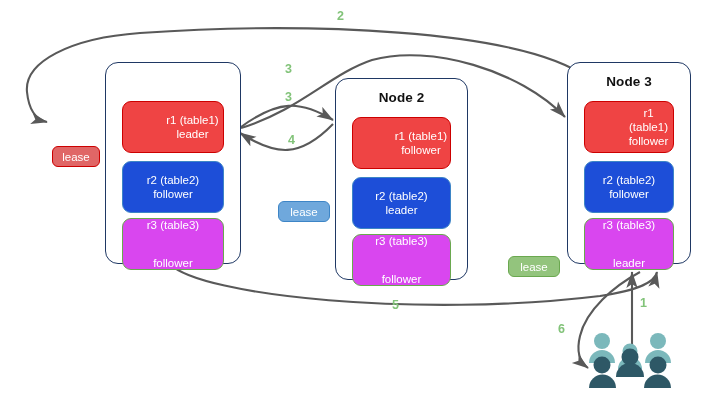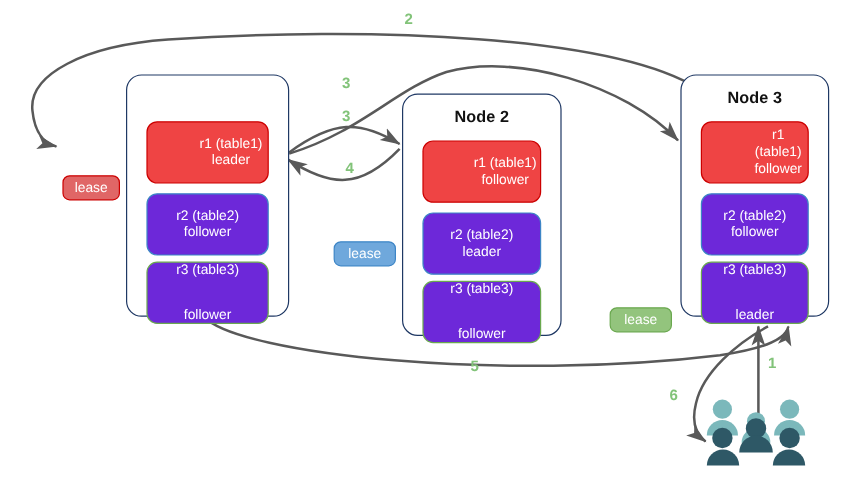--- a/index.html
+++ b/index.html
@@ -24,22 +24,22 @@
   }
   .replica{
     position:absolute;left:16px;right:16px;
     height:52px;border-radius:9px;
     display:flex;flex-direction:column;align-items:center;justify-content:center;
     color:#ffffff;font-size:11.5px;line-height:14px;text-align:center;
     box-sizing:border-box;
   }
   .replica .l1,.replica .l2{display:block;}
   .rep-red{background:#ef4444;border:1.6px solid #cc0000;padding-left:39px;}
-  .rep-blue{background:#6d28d9;border:1.6px solid #3d85c6;}
-  .rep-green{background:#6d28d9;border:1.6px solid #6aa84f;gap:24px;}
+  .rep-blue{background:#1d4ed8;border:1.6px solid #3d85c6;}
+  .rep-green{background:#d946ef;border:1.6px solid #6aa84f;gap:24px;}
 
   .lease{
     position:absolute;
     height:21px;
     border-radius:6px;
     display:flex;align-items:center;justify-content:center;
     color:#ffffff;font-size:11.5px;
     box-sizing:border-box;
     margin-top:34px;
   }

